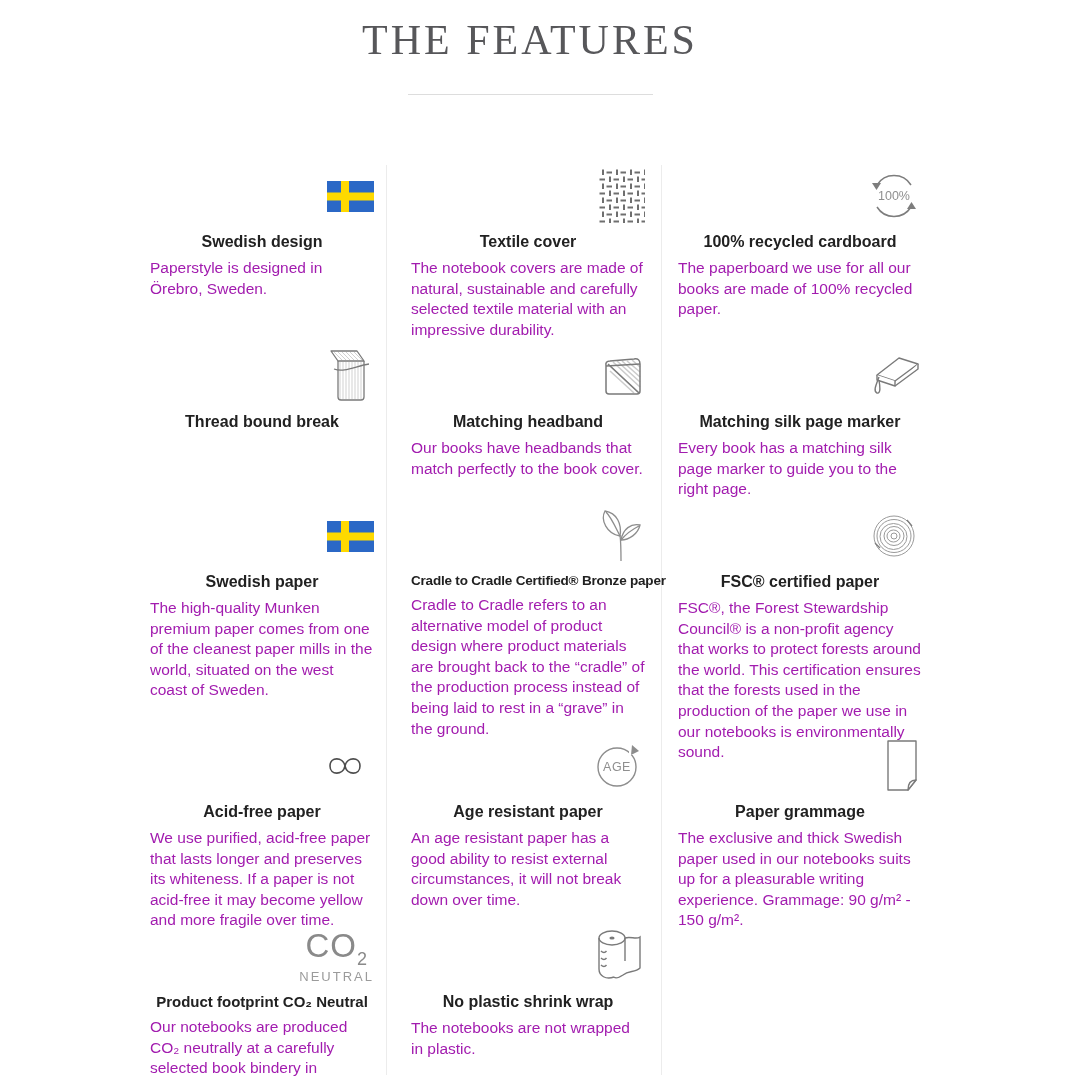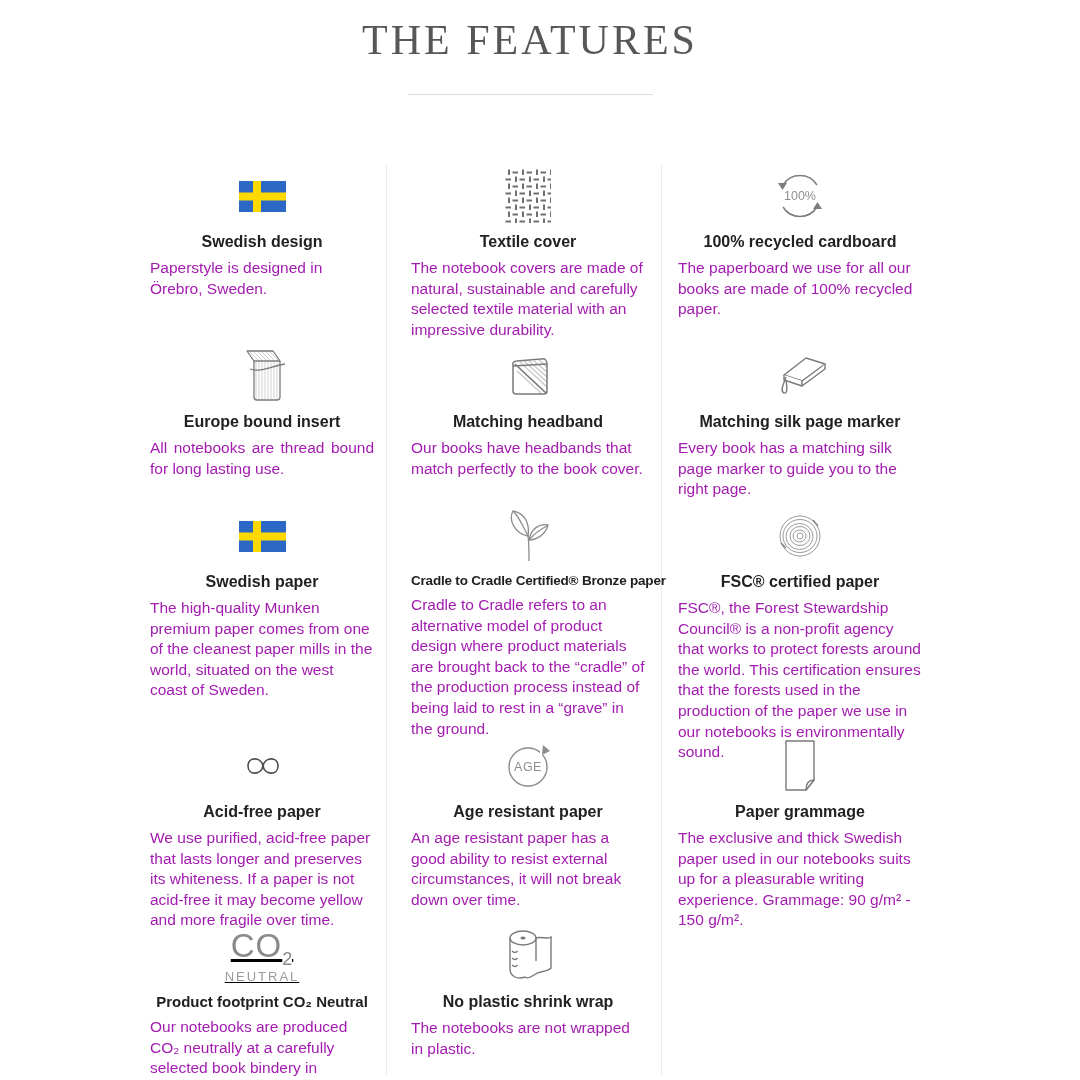--- a/index.html
+++ b/index.html
@@ -10,21 +10,21 @@
   .hdr h1{margin:0;font-family:"Liberation Serif","DejaVu Serif",serif;font-weight:normal;
           font-size:42px;letter-spacing:3px;color:#57575a;}
   .hdr-rule{width:245px;height:1px;background:#ddd;margin:30px auto 0 auto;}
   
   .grid{margin:70px 140px 0 140px;display:grid;
         grid-template-columns:246px 276px 278px;
         grid-template-rows:180px 160px 230px 190px 150px;}
   .cell{box-sizing:border-box;padding:2px 12px 0 10px;}
   .cell.c2{border-left:1px solid #ececec;border-right:1px solid #ececec;padding:2px 16px 0 24px;}
   .cell.c3{padding:2px 18px 0 16px;}
-  .iconbox{height:58px;display:flex;align-items:center;justify-content:center;text-decoration:underline;}
+  .iconbox{height:58px;display:flex;align-items:center;justify-content:flex-end;}
   .ft{margin:8px 0 0 0;font-size:16px;font-weight:bold;color:#212121;text-align:center;}
   .ft.fit{font-size:13.5px;letter-spacing:-0.2px;white-space:nowrap;}
   .ft.fit-sm{font-size:15px;white-space:nowrap;text-align:center;}
   .fb{margin:7px 0 0 0;font-size:15.5px;line-height:1.33;color:#a21caf;text-align:left;}
   .fb.just{text-align:justify;}
   svg{display:block;}
   .svgtxt{font-family:"Liberation Sans",sans-serif;fill:#8f8f8f;}
   
   .co2wrap{text-align:center;color:#8a8a8a;line-height:1;}
   .co2main{font-size:33px;font-weight:300;letter-spacing:1px;}
@@ -96,22 +96,21 @@
             <path d="M16 4 L24 12 M20 4 L28 12 M24 4 L32 12 M28 4 L36 12 M32 4 L40 12 M36 4 L44 12"></path>
             <path d="M22 14 V51 M25 14 V51 M28 14 V51 M31 14 V51 M34 14 V51 M37 14 V51 M40 14 V51 M43 14 V51"></path>
           </g>
           <g stroke="#7a7a7a" stroke-width="1.3" fill="none" stroke-linejoin="round">
             <path d="M13 3 L39 3 L46 13 L20 13 Z"></path>
             <path d="M20 13 L20 49 Q20 52 23 52 L43 52 Q46 52 46 49 L46 13"></path>
             <path d="M16 21 C26 25 38 18 51 16"></path>
           </g>
         </svg>
       </div>
-      <h3 class="ft">Europe bound insert</h3>
-      <p class="fb just">All notebooks are thread bound for long lasting use.</p>
+      <h3 class="ft">Thread bound break</h3>
     </div>
 
     <div class="cell c2">
       <div class="iconbox">
         <svg width="48" height="46" viewBox="0 0 48 46">
           <g stroke="#cccccc" stroke-width="1.6">
             <path d="M16 9 L43 34 M20 8 L43 29 M25 8 L43 24 M30 8 L43 19 M35 7 L43 14 M13 13 L41 39 M13 18 L37 40"></path>
           </g>
           <g stroke="#7a7a7a" stroke-width="1.5" fill="none" stroke-linejoin="round">
             <path d="M9 13 Q8 8 13 8 L37 6 Q43 5 43 11 L43 38 Q43 41 40 41 L12 41 Q9 41 9 38 Z"></path>

